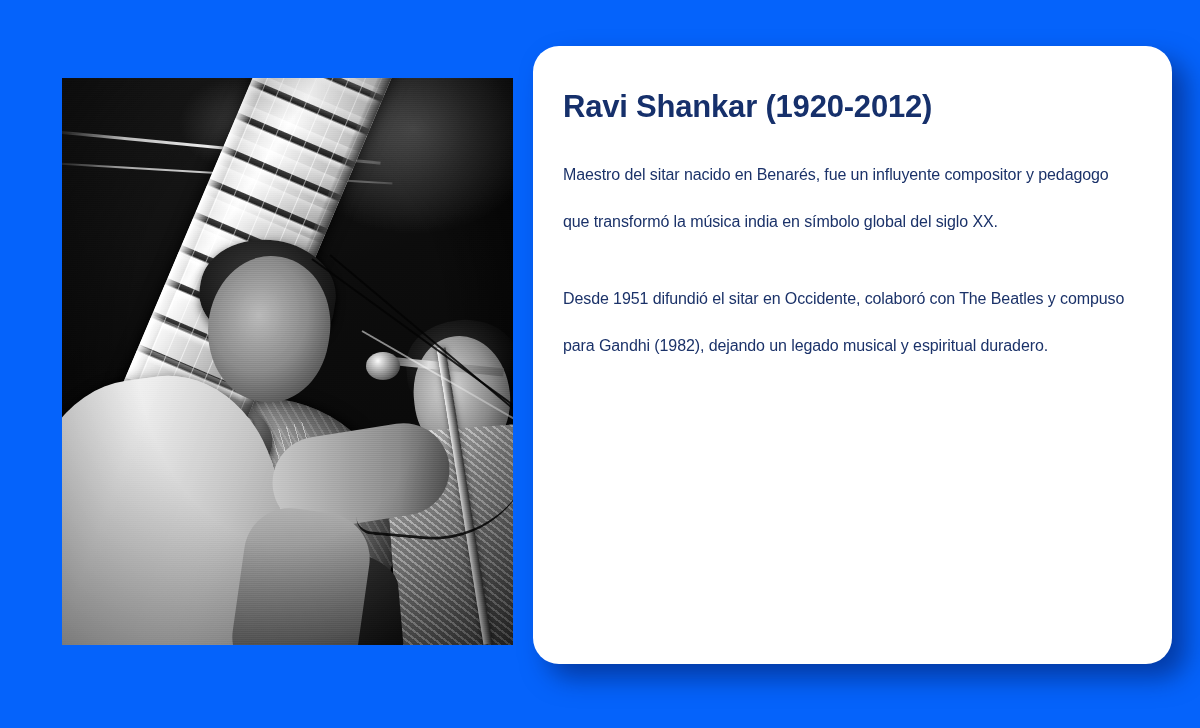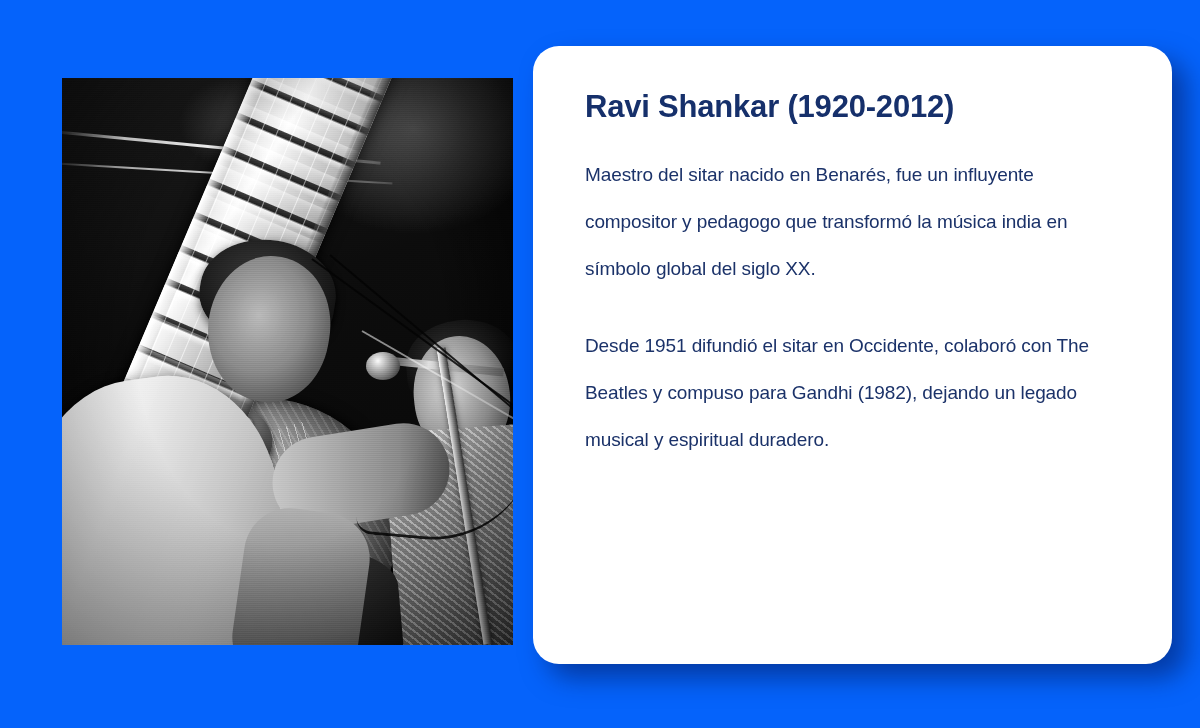--- a/index.html
+++ b/index.html
@@ -303,34 +303,34 @@
   
   .card {
     position: absolute;
     left: 533px;
     top: 46px;
     width: 639px;
     height: 618px;
     background: #ffffff;
     border-radius: 26px;
     box-sizing: border-box;
-    padding: 42px 46px 0 52px;
+    padding: 42px 46px 0 30px;
     box-shadow: 14px 14px 26px rgba(3, 26, 92, .55);
   }
   .card-title {
     margin: 0 0 26px 0;
     font-size: 31px;
     font-weight: bold;
     color: #16306b;
     letter-spacing: -0.2px;
     line-height: 1.2;
   }
   .card-p {
     margin: 0 0 30px 0;
-    font-size: 19px;
+    font-size: 16px;
     line-height: 47px;
     color: #1b3269;
     letter-spacing: -0.1px;
   }
   .card-p:last-child { margin-bottom: 0; }
 </style>
 </head>
 <body>
 
 <div class="stage">

